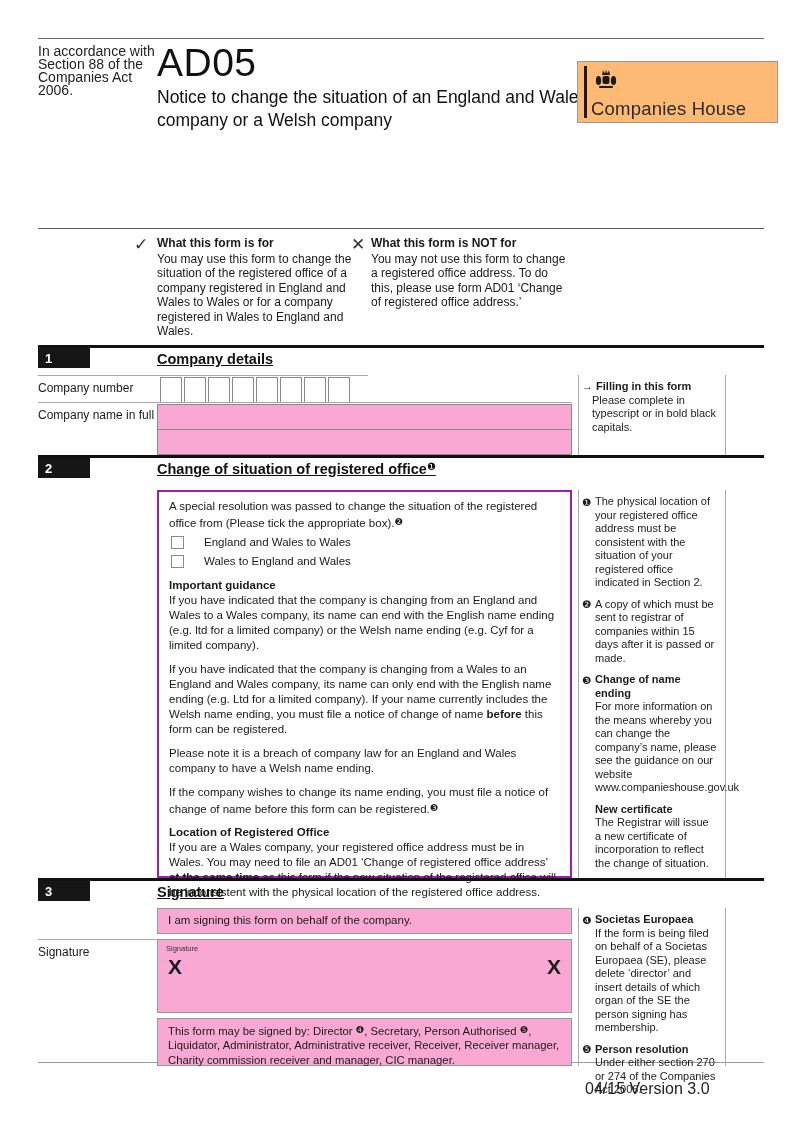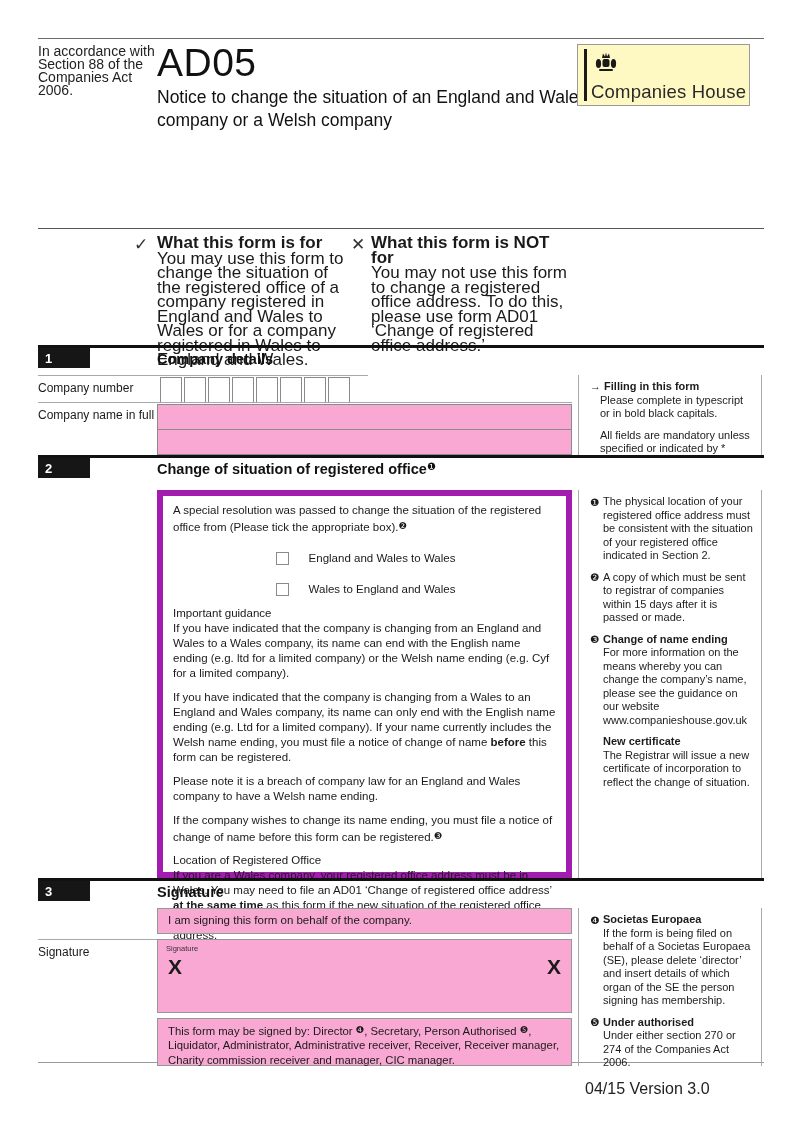--- a/index.html
+++ b/index.html
@@ -5,57 +5,57 @@
   * { margin:0; padding:0; box-sizing:border-box; }
   html,body { width:800px; height:1131px; background:#fff; }
   body { font-family:"Liberation Sans","DejaVu Sans",sans-serif; color:#1a1a1a; position:relative; overflow:hidden; }
   .band { position:absolute; left:38px; width:726px; }
 
   
   #band-header { top:38px; height:190px; border-top:1.5px solid #6b6b6b; }
   .act-ref { position:absolute; left:0; top:6px; width:118px; font-size:14px; line-height:13px; color:#222; white-space:pre-line; }
   .form-code { position:absolute; left:119px; top:2px; font-size:39px; letter-spacing:.5px; color:#111; }
   .form-title { position:absolute; left:119px; top:47px; width:450px; font-size:17.5px; line-height:22.5px; color:#111; }
-  .ch-logo { position:absolute; left:539px; top:5px; width:173px; height:62px; border:1px solid #9a9a9a; background:#fef9c3; }
+  .ch-logo { position:absolute; left:539px; top:22px; width:201px; height:62px; border:1px solid #9a9a9a; background:#fdba74; }
   .ch-logo .bar { position:absolute; left:6px; top:4px; bottom:4px; width:2.5px; background:#1a1a1a; }
   .ch-logo svg { position:absolute; left:14px; top:4px; }
   .ch-word { position:absolute; left:13px; top:36px; font-size:18.5px; color:#2a2a2a; letter-spacing:.2px; }
 
   
   #band-intro { top:228px; height:117px; border-top:1.5px solid #555; }
-  .icol { position:absolute; top:7px; font-size:17px; line-height:14.5px; }
+  .icol { position:absolute; top:7px; font-size:12px; line-height:14.5px; }
   .icol .ihead { font-weight:bold; margin-bottom:1px; }
   .mark-ic { position:absolute; top:5px; font-size:17px; color:#333; }
 
   
   .sec { border-top:3px solid #111; }
   .chip { position:absolute; left:0; top:0; width:52px; height:20px; background:#161616; color:#fff; font-weight:bold; font-size:13px; padding:3px 0 0 7px; }
-  .sec-title { position:absolute; left:119px; top:3px; font-size:14.5px; font-weight:bold; color:#111; }
+  .sec-title { position:absolute; left:119px; top:3px; font-size:14.5px; font-weight:bold; color:#111;text-decoration:underline; }
   .sup-fn { font-family:"DejaVu Sans",sans-serif; font-size:10px; vertical-align:4px; font-weight:normal; }
   .fn { font-family:"DejaVu Sans",sans-serif; font-size:9.5px; vertical-align:1.5px; }
-  .sidebar { position:absolute; left:540px; width:184px; border-left:1px solid #aaa; border-right:1px solid #aaa; padding:5px 8px 0 11px; font-size:11px; line-height:13.5px; color:#1c1c1c; }
+  .sidebar { position:absolute; left:540px; width:148px; border-left:1px solid #aaa; border-right:1px solid #aaa; padding:5px 8px 0 3px; font-size:11px; line-height:13.5px; color:#1c1c1c; }
   .note { position:relative; padding-left:13px; margin-bottom:8px; }
   .note .nm { position:absolute; left:0; top:.5px; font-family:"DejaVu Sans",sans-serif; font-size:10.5px; }
   .nb { font-weight:bold; }
   .rule { position:absolute; height:0; border-top:1px solid #a8a8a8; }
   .flabel { position:absolute; left:0; font-size:12px; color:#1a1a1a; }
   .inbox { position:absolute; left:119px; width:415px; border:1px solid #8a8a8a; background:#f9a8d4; }
 
   
   #band-s1 { top:345px; height:110px; }
   .comb { position:absolute; left:122px; top:29px; display:flex; gap:2px; }
   .comb .cell { width:22px; height:26px; border:1px solid #8a8a8a; border-bottom:none; background:#fff; }
 
   
   #band-s2 { top:455px; height:423px; }
-  .gbox { position:absolute; left:119px; top:32px; width:415px; height:388px; border:6px solid #a21caf; padding:7px 10px; font-size:11.5px; line-height:15px; }
+  .gbox { position:absolute; left:119px; top:32px; width:415px; height:388px; border:2px solid #a21caf; padding:7px 10px; font-size:11.5px; line-height:15px; }
   .gbox p { margin:0 0 9px 0; }
   .gbox p.tight { margin-bottom:0; }
-  .bh { font-weight:normal; }
-  .cbrow { display:flex; align-items:center; margin:16px 0 2px 2px;justify-content:center; }
+  .bh { font-weight:bold; }
+  .cbrow { display:flex; align-items:center; margin:4px 0 2px 2px; }
   .cb { width:13px; height:13px; border:1px solid #8a8a8a; background:#fff; margin-right:20px; flex:none; }
 
   
   #band-s3 { top:878px; height:185px; border-bottom:1.5px solid #9a9a9a; }
   .stmt { top:27px; height:26px; padding:5px 10px; font-size:11.5px; }
   .sigbox { top:58px; height:74px; border:1px solid #979797; }
   .sigbox .mini { position:absolute; left:8px; top:4px; font-size:7.5px; color:#333; }
   .sigx { position:absolute; font-size:21px; font-weight:bold; color:#1a1a1a; top:15px; }
   .signedby { top:137px; height:48px; padding:4px 10px; font-size:11.3px; line-height:14.5px; }
 
@@ -116,21 +116,20 @@
   </div>
 
   <div class="rule" style="left:0; top:54px; width:534px"></div>
   <div class="flabel" style="top:60px">Company name in full</div>
   <div class="inbox" style="top:56px; height:26px"></div>
   <div class="inbox" style="top:81px; height:26px"></div>
 
   <div class="sidebar" style="top:27px; height:81px">
     <div class="nb"><span>→</span> <span>Filling in this form</span></div>
     <div style="padding-left:10px">Please complete in typescript or in bold black capitals.</div>
-    <div style="padding-left:10px; margin-top:8px">All fields are mandatory unless specified or indicated by *</div>
   </div>
 </div>
 
 <div class="band sec" id="band-s2">
   <div class="chip">2</div>
   <div class="sec-title"><span>Change of situation of registered office</span><span class="sup-fn">❶</span></div>
 
   <div class="gbox">
     <p class="tight"><span>A special resolution was passed to change the situation of the registered office from (Please tick the appropriate box).</span><span class="fn">❷</span></p>
     <div class="cbrow">
@@ -191,19 +190,19 @@
   </div>
 
   <div class="sidebar" style="top:27px; height:158px">
     <div class="note">
       <span class="nm">❹</span>
       <div class="nb">Societas Europaea</div>
       <span>If the form is being filed on behalf of a Societas Europaea (SE), please delete ‘director’ and insert details of which organ of the SE the person signing has membership.</span>
     </div>
     <div class="note">
       <span class="nm">❺</span>
-      <div class="nb">Under authorised</div>
+      <div class="nb">Person resolution</div>
       <span>Under either section 270 or 274 of the Companies Act 2006.</span>
     </div>
   </div>
 </div>
 
 <div class="footer-version">04/15 Version 3.0</div>
 
 </body></html>

